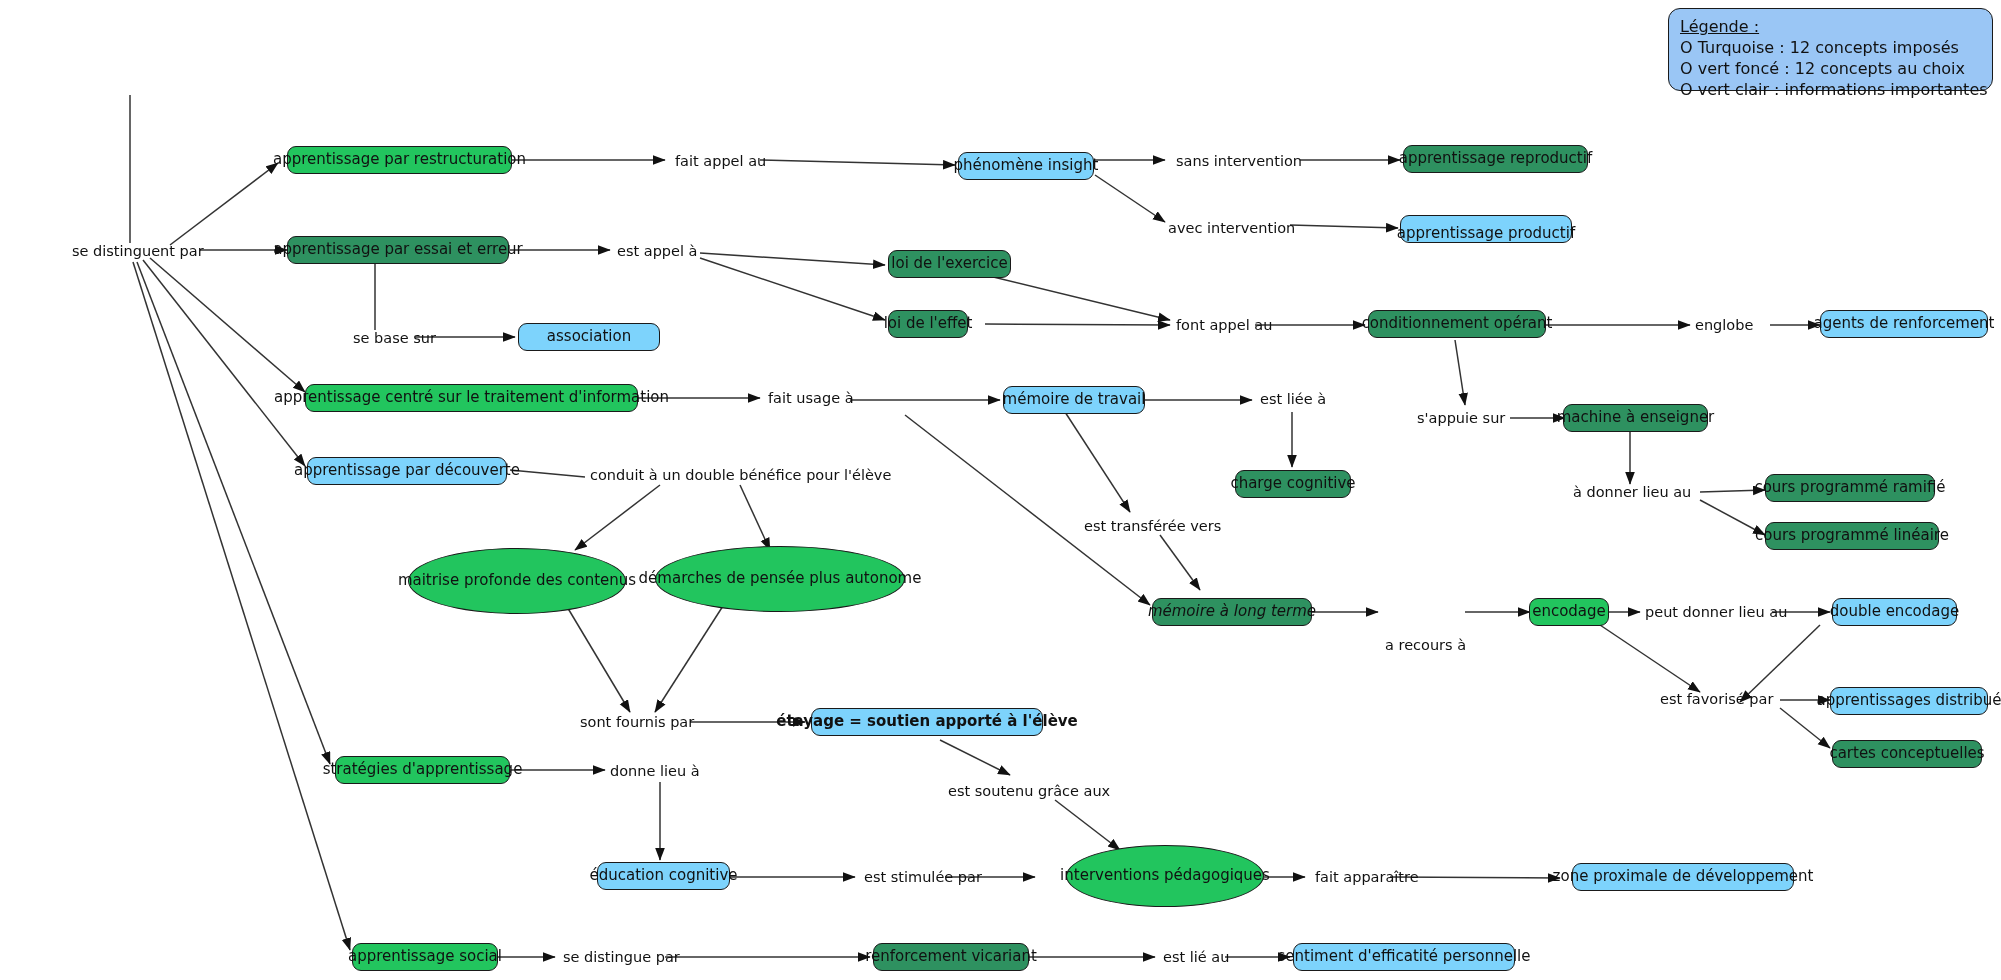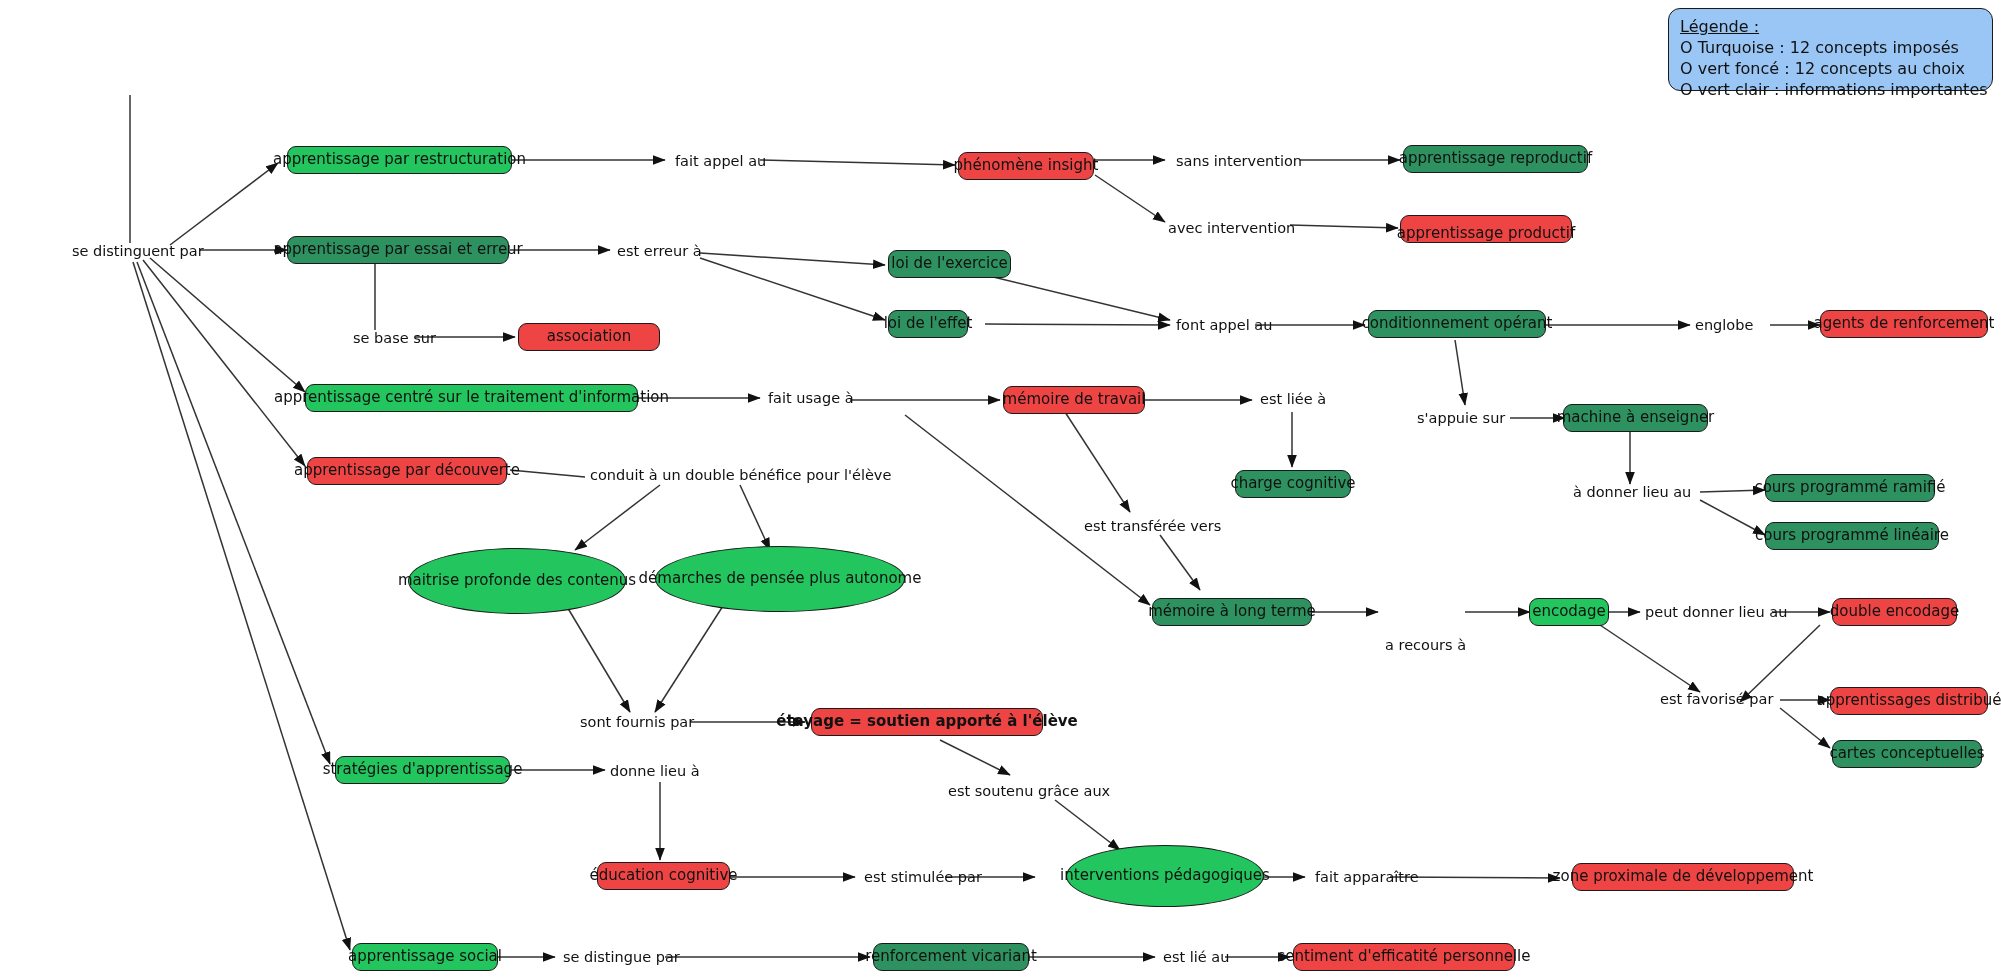--- a/index.html
+++ b/index.html
@@ -35,21 +35,21 @@
     align-items: center;
     justify-content: center;
     text-align: center;
     border: 1.2px solid #1a1a1a;
     border-radius: 9px;
     color: #111111;
     line-height: 1.15;
     white-space: nowrap;
     z-index: 3;
   }
-  .node.turquoise { background: #ef4444; }
+  .node.turquoise { background: #7dd3fc; }
   .node.darkgreen { background: #2e9160; }
   .node.lightgreen { background: #22c55e; }
   .node.blue      { background: #9ac6f5; }
 
   .node.root {
     border-radius: 12px;
     font-size: 24px;
     letter-spacing: 0.2px;
   }
   .node.concept {
@@ -247,21 +247,21 @@
   </div>
 
   <div class="node turquoise concept" style="left:1003px; top:386px; width:142px; height:28px;">
     <span>mémoire de travail</span>
   </div>
 
   <div class="node darkgreen concept" style="left:1235px; top:470px; width:116px; height:28px;">
     <span>charge cognitive</span>
   </div>
 
-  <div class="node darkgreen concept" style="left:1152px; top:598px; width:160px; height:28px;">
+  <div class="node darkgreen concept" style="left:1152px; top:598px; width:160px; height:28px;font-style:italic;">
     <span>mémoire à long terme</span>
   </div>
 
   <div class="node lightgreen concept" style="left:1529px; top:598px; width:80px; height:28px;">
     <span>encodage</span>
   </div>
 
   <div class="node turquoise concept" style="left:1832px; top:598px; width:125px; height:28px;">
     <span>double encodage</span>
   </div>
@@ -317,21 +317,21 @@
   <div class="node turquoise concept" style="left:1293px; top:943px; width:222px; height:28px;">
     <span>sentiment d'efficatité personnelle</span>
   </div>
 
   <div class="elabel" style="left:72px; top:244px;">se distinguent par</div>
 
   <div class="elabel" style="left:675px; top:154px;">fait appel au</div>
 
   <div class="elabel" style="left:353px; top:331px;">se base sur</div>
 
-  <div class="elabel" style="left:617px; top:244px;">est erreur à</div>
+  <div class="elabel" style="left:617px; top:244px;">est appel à</div>
 
   <div class="elabel" style="left:1176px; top:154px;">sans intervention</div>
 
   <div class="elabel" style="left:1168px; top:221px;">avec intervention</div>
 
   <div class="elabel" style="left:1176px; top:318px;">font appel au</div>
 
   <div class="elabel" style="left:1695px; top:318px;">englobe</div>
 
   <div class="elabel" style="left:1417px; top:411px;">s'appuie sur</div>

